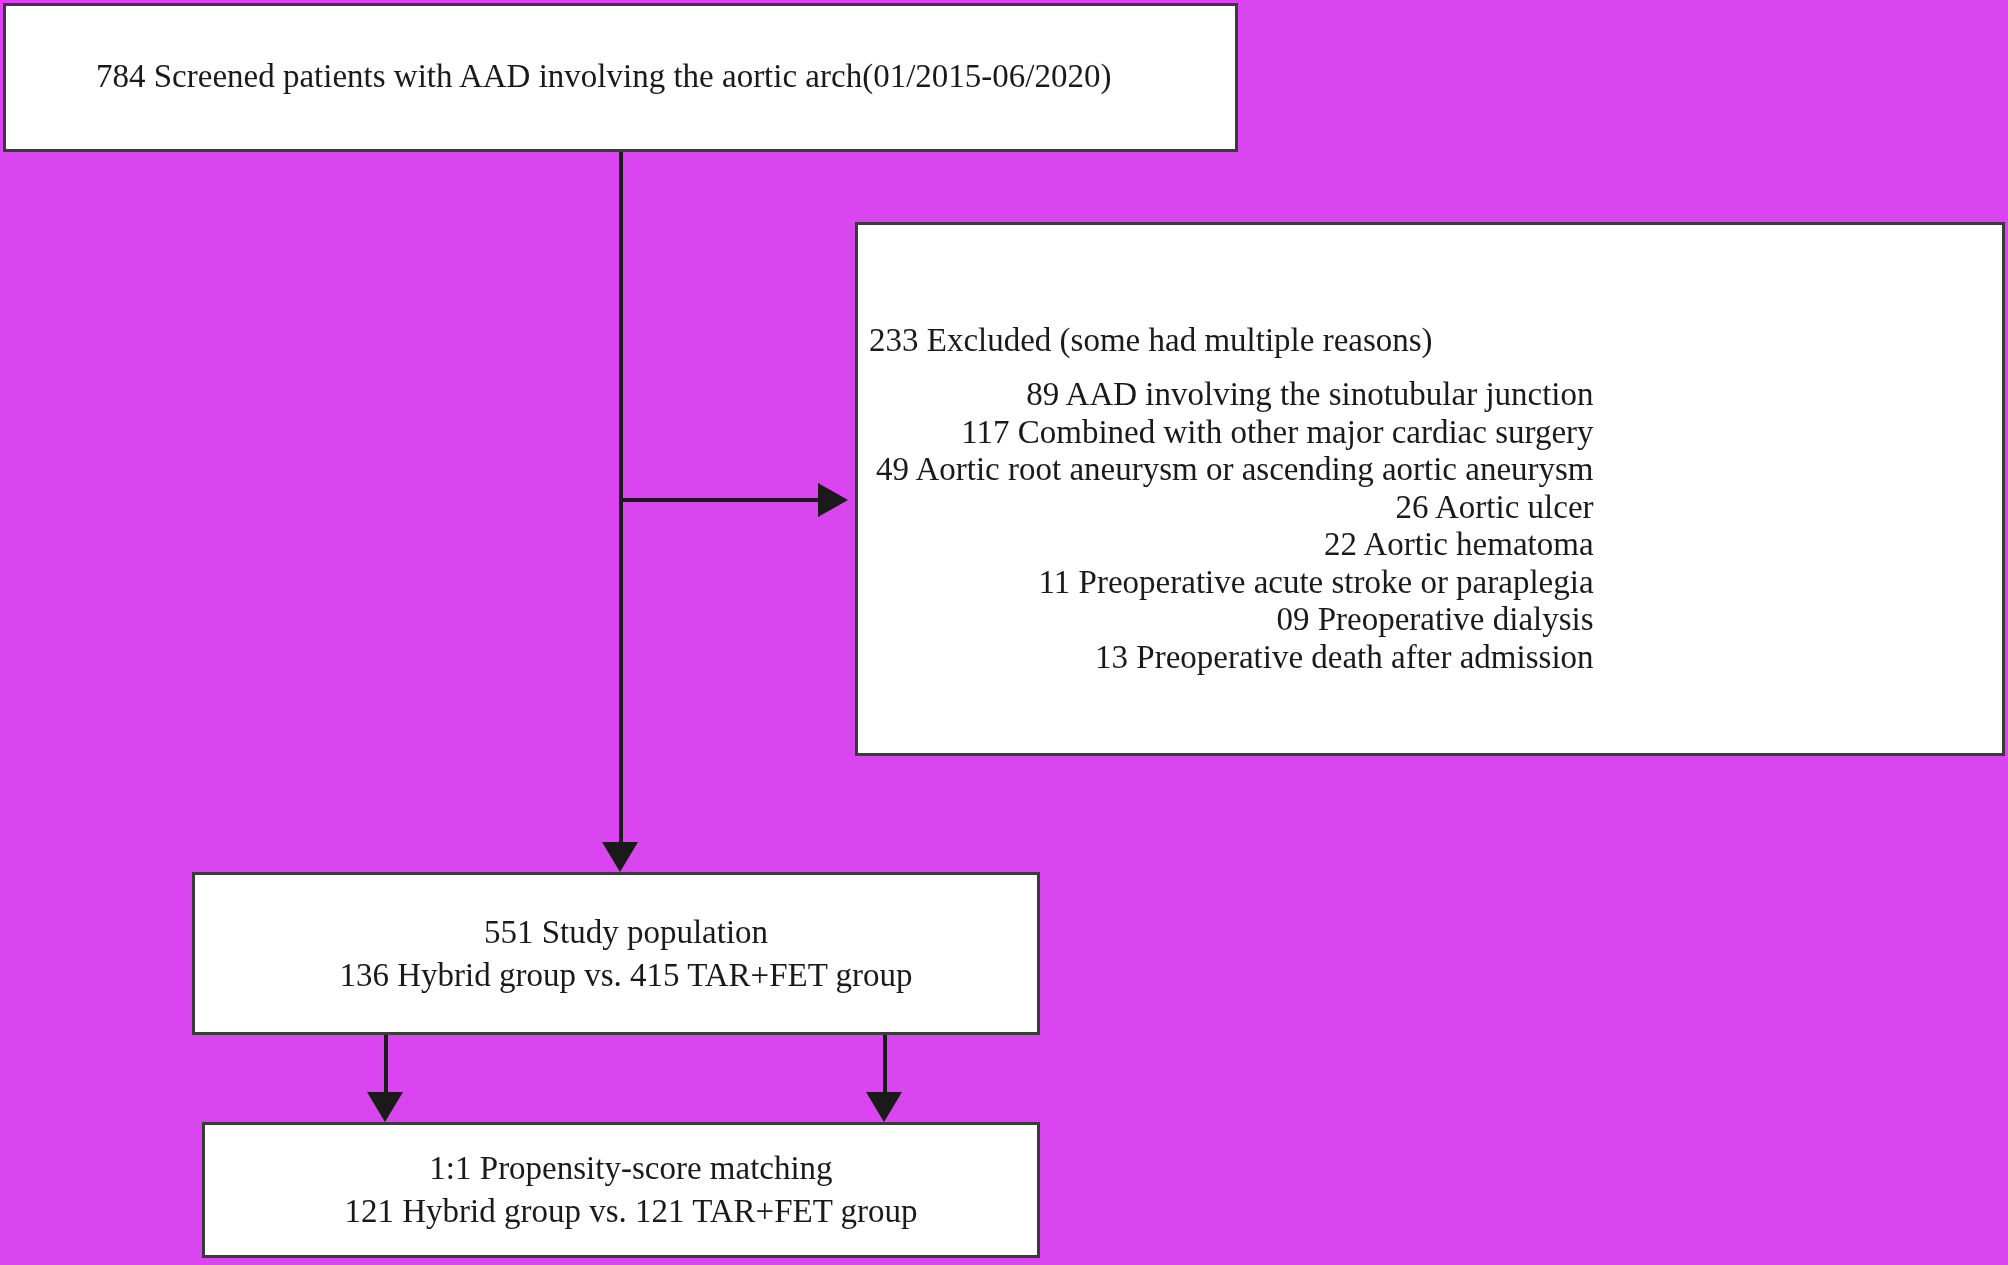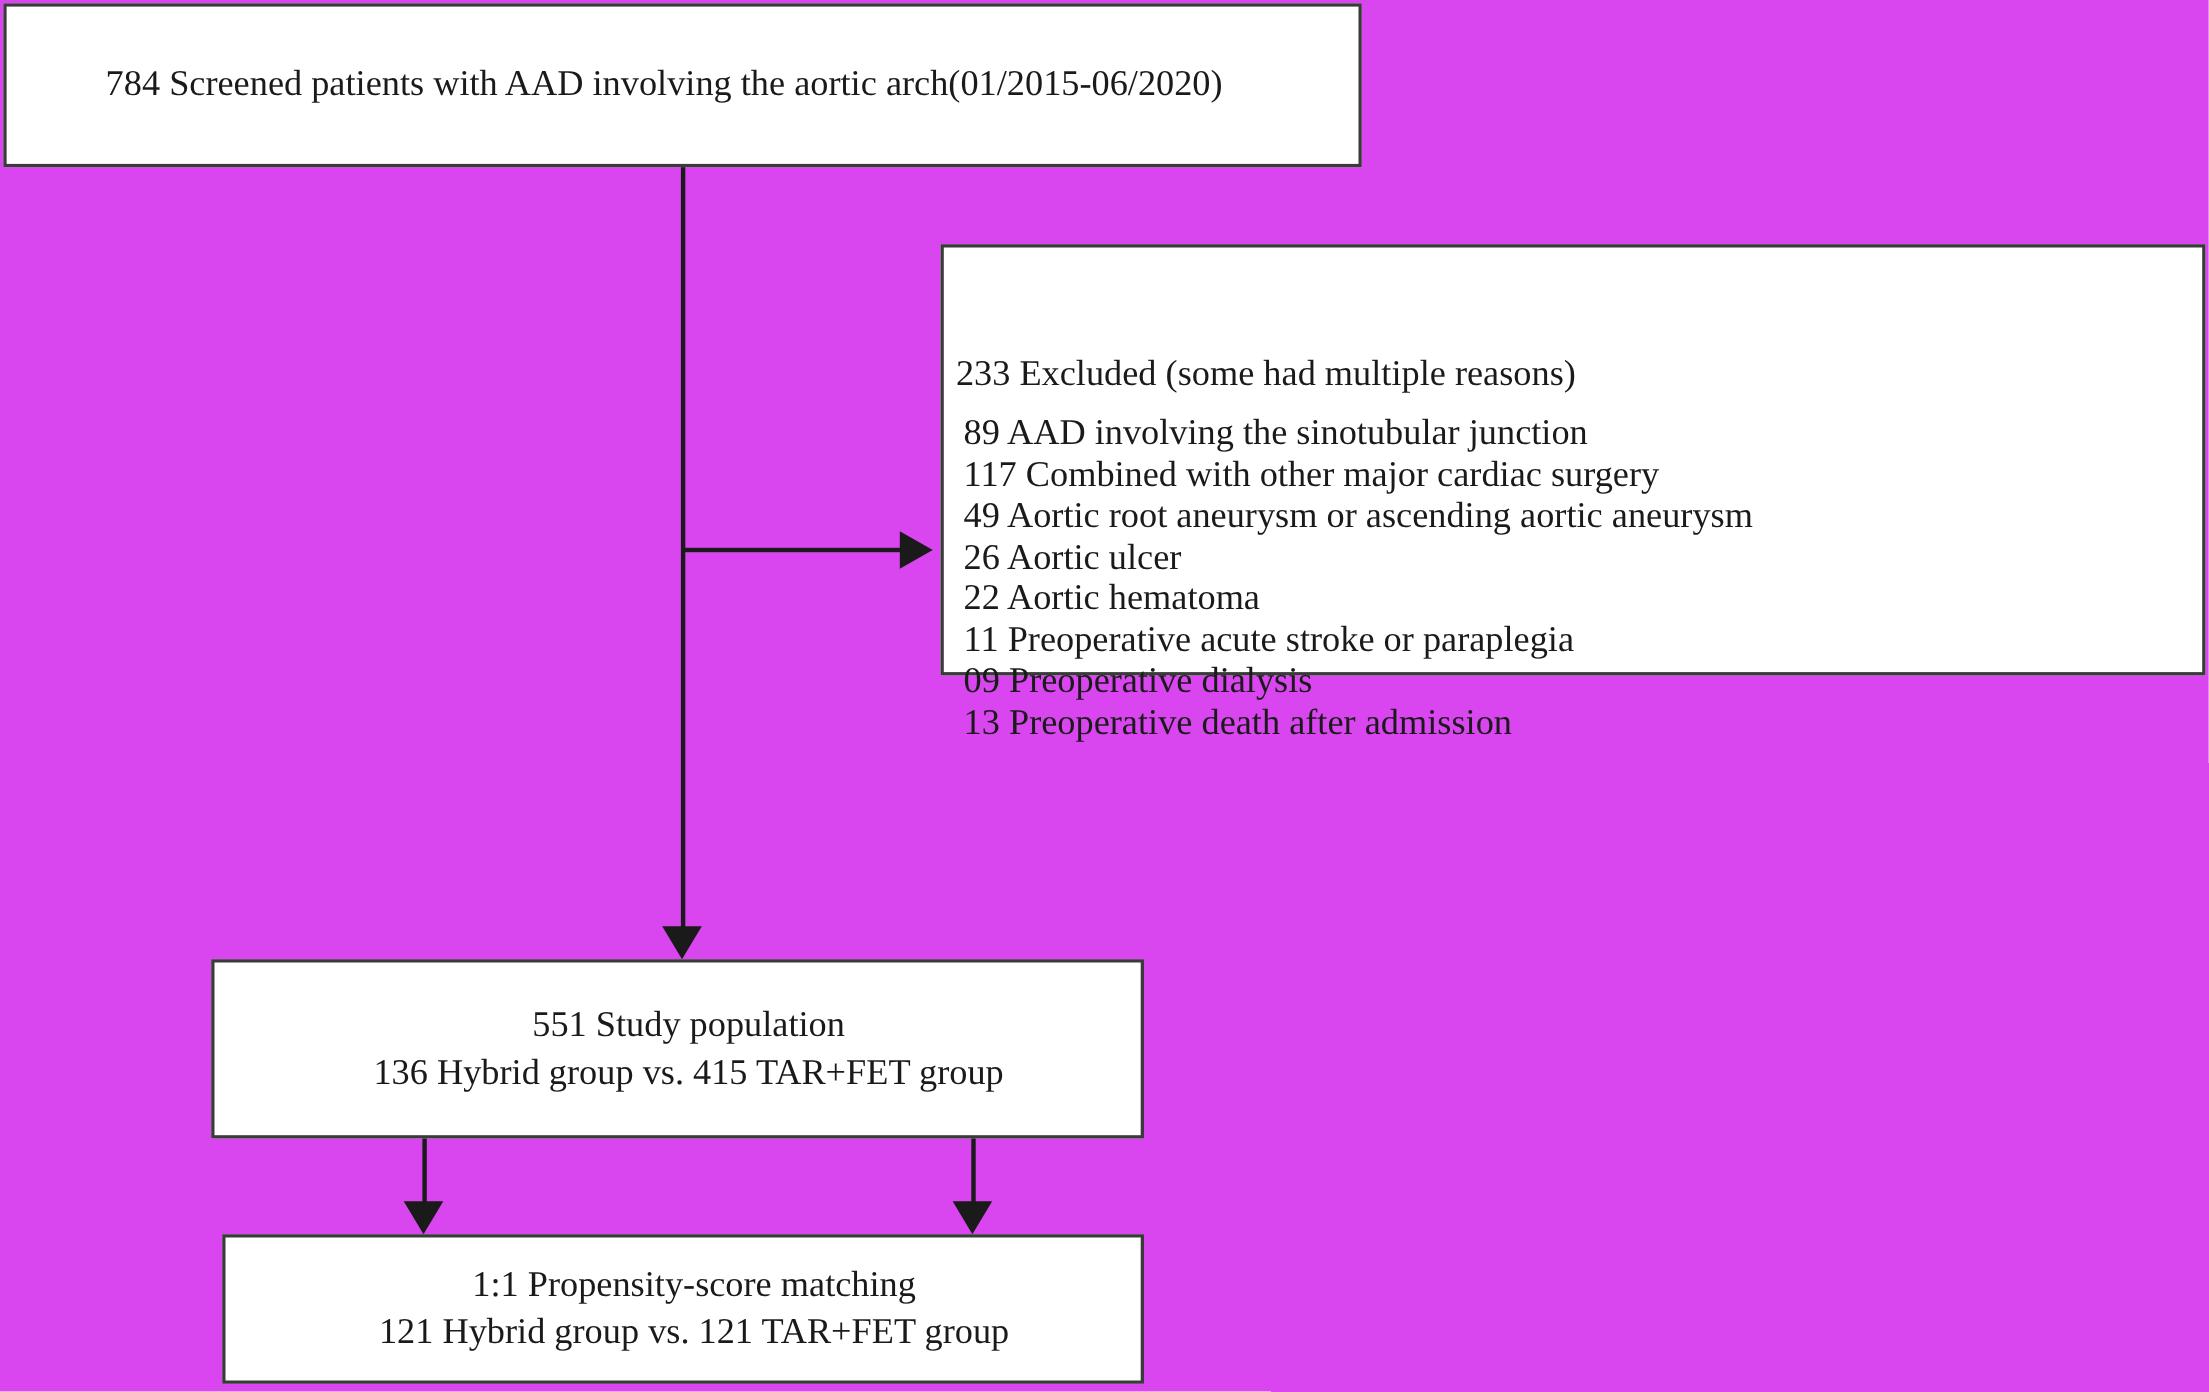--- a/index.html
+++ b/index.html
@@ -35,37 +35,38 @@
     top: 50px;
     font-size: 33px;
     line-height: 40px;
     white-space: nowrap;
   }
   
   #box-excluded {
     left: 855px;
     top: 222px;
     width: 1150px;
-    height: 392px;
+    height: 534px;
   }
   #box-excluded .exc-header {
     position: absolute;
     left: 11px;
     top: 95px;
     font-size: 33px;
     line-height: 40px;
     white-space: nowrap;
   }
   #box-excluded .exc-list {
     position: absolute;
     left: 18px;
     top: 151px;
     margin: 0;
     padding: 0;
     list-style: none;
+    text-align: right;
   }
   #box-excluded .exc-list li {
     font-size: 33px;
     line-height: 37.5px;
     white-space: nowrap;
   }
   
   #box-study {
     left: 192px;
     top: 872px;

